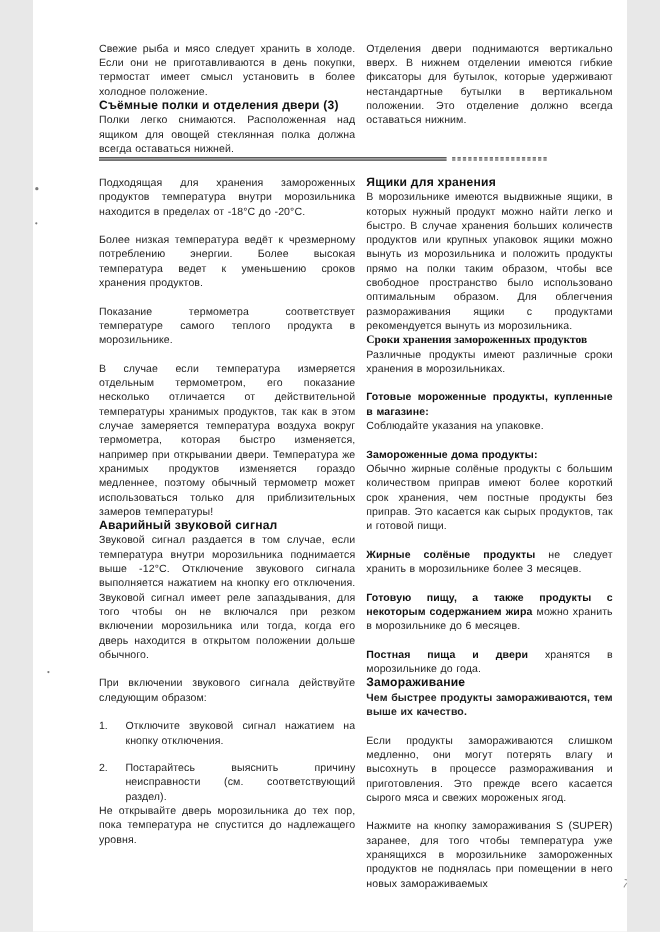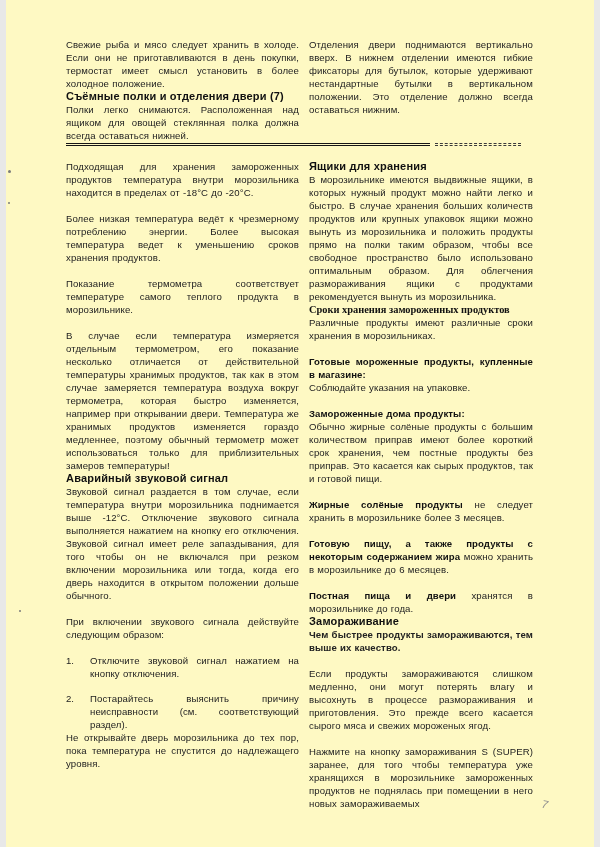--- a/index.html
+++ b/index.html
@@ -1,17 +1,17 @@
 <!DOCTYPE html>
 <html lang="ru"><head>
 <meta charset="utf-8">
 <style>
   html,body{margin:0;padding:0;background:#e8e8e8;}
   .page{
-    position:relative;width:588px;height:847px;background:#fef9c3;
+    position:relative;width:540px;height:847px;background:#ffffff;
     font-family:"Liberation Sans","DejaVu Sans",sans-serif;
     color:#1d1d1d;overflow:hidden;margin:0 auto;
     -webkit-font-smoothing:antialiased;
   }
   .content{padding:38px 73px 0 60px;}
   .cols{display:flex;gap:10px;align-items:flex-start;}
   .col-l{width:233px;flex:0 0 233px;}
   .col-r{width:224px;flex:0 0 224px;}
   p.body{
     margin:0;font-size:9.6px;line-height:13px;text-align:justify;
@@ -56,21 +56,21 @@
 </style>
 </head>
 <body>
 
 <div class="page">
   <div class="content">
 
     <div class="cols">
       <div class="col-l">
         <p class="body">Свежие рыба и мясо следует хранить в холоде. Если они не приготавливаются в день покупки, термостат имеет смысл установить в более холодное положение.</p>
-        <h3 class="subhead intro-head">Съёмные полки и отделения двери (7)</h3>
+        <h3 class="subhead intro-head">Съёмные полки и отделения двери (3)</h3>
         <p class="body intro-para2">Полки легко снимаются. Расположенная над ящиком для овощей стеклянная полка должна всегда оставаться нижней.</p>
       </div>
       <div class="col-r">
         <p class="body">Отделения двери поднимаются вертикально вверх. В нижнем отделении имеются гибкие фиксаторы для бутылок, которые удерживают нестандартные бутылки в вертикальном положении. Это отделение должно всегда оставаться нижним.</p>
       </div>
     </div>
 
     <div class="titleband">
       <div class="rule">
         <div class="solid"></div>

